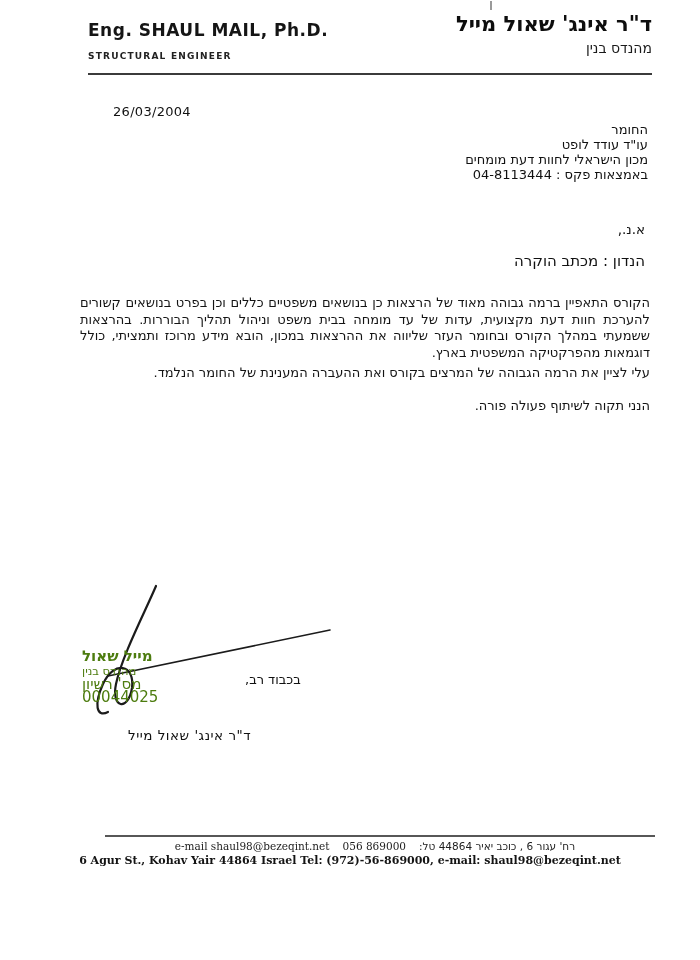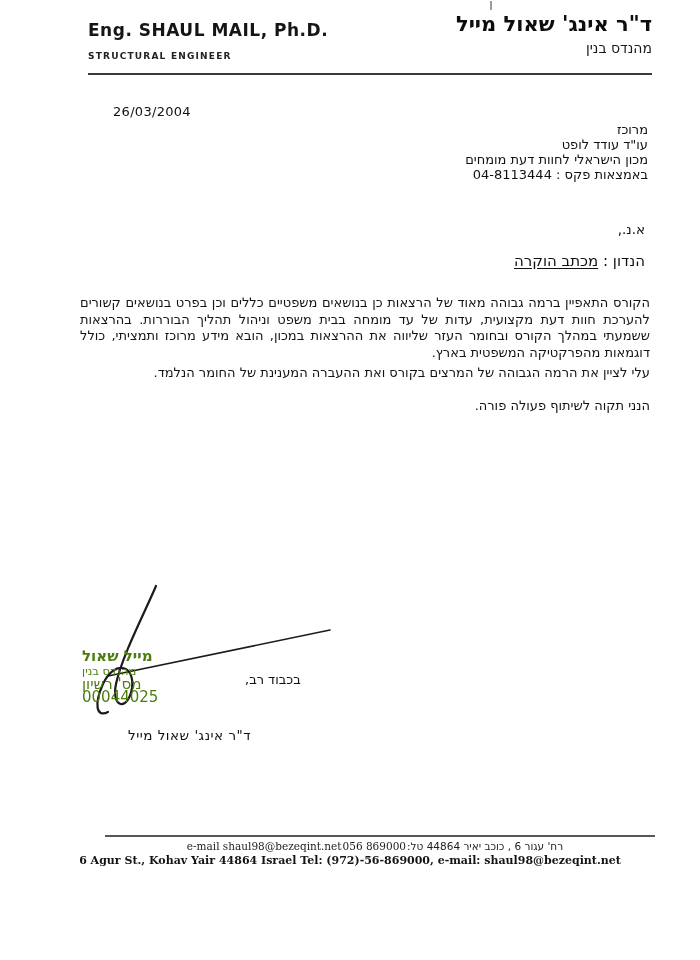--- a/index.html
+++ b/index.html
@@ -20,41 +20,41 @@
   .lh-name-he{font-size:21px;font-weight:bold;color:#0d0d0d;}
   .lh-title-he{font-size:14px;margin-top:4px;color:#1a1a1a;}
   .rule-top{position:absolute;left:88px;right:48px;top:73px;height:2px;background:#2a2a2a;opacity:.92;}
   .artifact-top{position:absolute;left:490px;top:1px;width:2px;height:9px;background:#9a9a9a;}
 
   
   .date{position:absolute;left:113px;top:104px;font-size:13px;letter-spacing:.3px;}
   .recipient{position:absolute;right:52px;top:122px;direction:rtl;text-align:right;font-size:13px;line-height:15px;}
   .salutation{position:absolute;right:55px;top:221px;direction:rtl;font-size:13.5px;}
   .subject{position:absolute;right:55px;top:252px;direction:rtl;font-size:15px;font-weight:500;}
-  .subject .u{text-decoration:underline;text-underline-offset:2px;}
+  .subject .u{text-underline-offset:2px;}
 
   
   .body-text{position:absolute;left:80px;top:295px;width:570px;direction:rtl;text-align:justify;font-size:13px;line-height:16.5px;color:#141414;}
   .body-text p{margin:0 0 4px 0;}
   .body-text p.space-above{margin-top:16px;}
 
   
   .sig-svg{position:absolute;left:78px;top:580px;pointer-events:none;}
   .stamp{position:absolute;left:82px;top:648px;width:118px;direction:rtl;text-align:left;color:#4d7c0f;}
   .stamp-name{font-size:15px;font-weight:bold;line-height:17px;}
   .stamp-title{font-size:11.5px;line-height:13px;}
   .stamp-lic{font-size:15px;line-height:13px;}
   .regards{position:absolute;left:245px;top:672px;direction:rtl;font-size:13px;}
   .typed-name{position:absolute;left:128px;top:727px;direction:rtl;font-size:13.5px;letter-spacing:.5px;}
 
   
   .rule-bottom{position:absolute;left:105px;right:45px;top:835px;height:2px;background:#3a3a3a;opacity:.85;}
   .footer-line1{
     position:absolute;left:95px;right:45px;top:840px;
-    display:flex;justify-content:center;align-items:baseline;gap:1px;
+    display:flex;justify-content:center;align-items:baseline;gap:13px;
     font-size:10.5px;color:#1c1c1c;
   }
   .footer-line1 .latin{font-family:"DejaVu Serif", serif;}
   .footer-line1 .heb{direction:rtl;unicode-bidi:isolate;}
   .footer-line2{
     position:absolute;left:45px;right:45px;top:854px;
     text-align:center;font-family:"DejaVu Serif", serif;
     font-size:11px;font-weight:bold;color:#141414;
   }
 </style>
@@ -69,21 +69,21 @@
   </div>
   <div class="lh-right">
     <div class="lh-name-he">ד"ר אינג' שאול מייל</div>
     <div class="lh-title-he">מהנדס בנין</div>
   </div>
   <div class="rule-top"></div>
   <div class="artifact-top"></div>
 
   <div class="date">26/03/2004</div>
   <div class="recipient">
-    <div>מרוכז</div>
+    <div>החומר</div>
     <div>עו"ד עודד לופט</div>
     <div>מכון הישראלי לחוות דעת מומחים</div>
     <div>באמצאות פקס : 04-8113444</div>
   </div>
 
   <div class="salutation">א.נ.,</div>
   <div class="subject"><span>הנדון : </span><span class="u">מכתב הוקרה</span></div>
 
   <div class="body-text">
     <p>הקורס התאפיין ברמה גבוהה מאוד של הרצאות כן בנושאים משפטיים כללים וכן בפרט בנושאים קשורים להערכת חוות דעת מקצועית, עדות של עד מומחה בבית משפט וניהול תהליך הבוררות. בהרצאות ששמעתי במהלך הקורס ובחומר העזר שליווה את ההרצאות במכון, הובא מידע מרוכז ותמציתי, כולל דוגמאות מהפרקטיקה המשפטית בארץ.</p>

